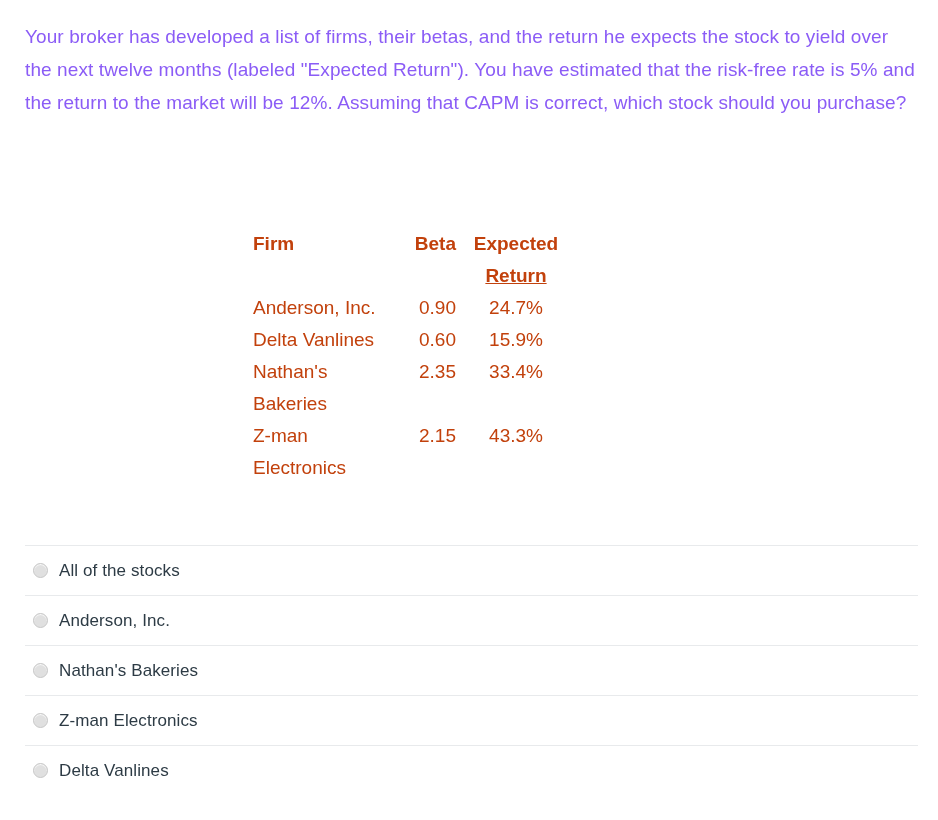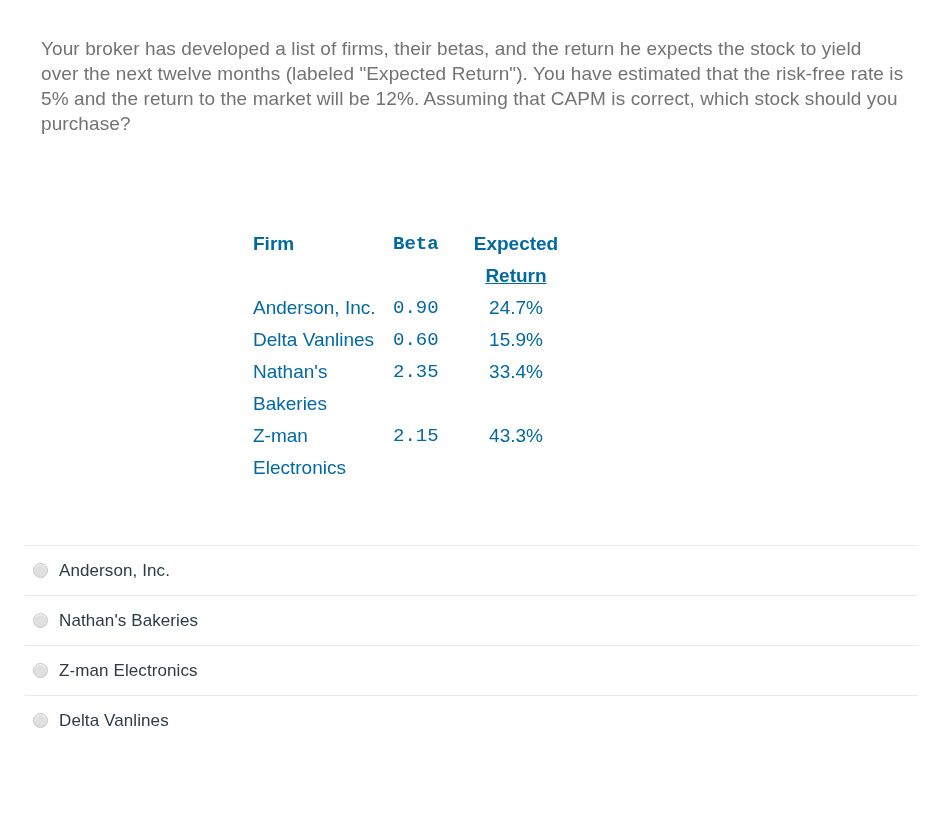--- a/index.html
+++ b/index.html
@@ -19,48 +19,48 @@
 
   
   .question-block {
     position: absolute;
     left: 25px;
     top: 20px;
     width: 895px;
   }
   .question-text {
     font-size: 19px;
-    line-height: 25px;
-    color: #737373;
+    line-height: 33px;
+    color: #8b5cf6;
     letter-spacing: 0.1px;
-    margin: 16px;
+    margin: 0;
   }
 
   
   .table-wrap {
     position: absolute;
     left: 253px;
     top: 228px;
     width: 420px;
   }
   table.firm-table {
     border-collapse: collapse;
     border-spacing: 0;
     font-size: 19px;
-    color: #0369a1;
+    color: #c2410c;
   }
   table.firm-table th,
   table.firm-table td {
     padding: 0;
     vertical-align: top;
     line-height: 32px;
     font-weight: normal;
   }
   .col-firm  { width: 140px; text-align: left; padding-right: 16px; }
-  .col-beta  { width: 63px;  text-align: left; padding-right: 16px; font-family: Liberation Mono, monospace; }
+  .col-beta  { width: 63px;  text-align: right; padding-right: 16px; }
   .col-exp   { width: 120px; text-align: center; }
   table.firm-table thead th {
     font-weight: bold;
   }
   .exp-head-line2 { display: block; text-decoration: underline; }
 
   
   .options {
     position: absolute;
     left: 25px;
@@ -133,20 +133,24 @@
         <td class="col-beta">2.15</td>
         <td class="col-exp">43.3%</td>
       </tr>
     </tbody>
   </table>
 </div>
 
 <div class="options">
   <div class="option-row">
     <span class="radio"></span>
+    <span class="option-label">All of the stocks</span>
+  </div>
+  <div class="option-row">
+    <span class="radio"></span>
     <span class="option-label">Anderson, Inc.</span>
   </div>
   <div class="option-row">
     <span class="radio"></span>
     <span class="option-label">Nathan's Bakeries</span>
   </div>
   <div class="option-row">
     <span class="radio"></span>
     <span class="option-label">Z-man Electronics</span>
   </div>

